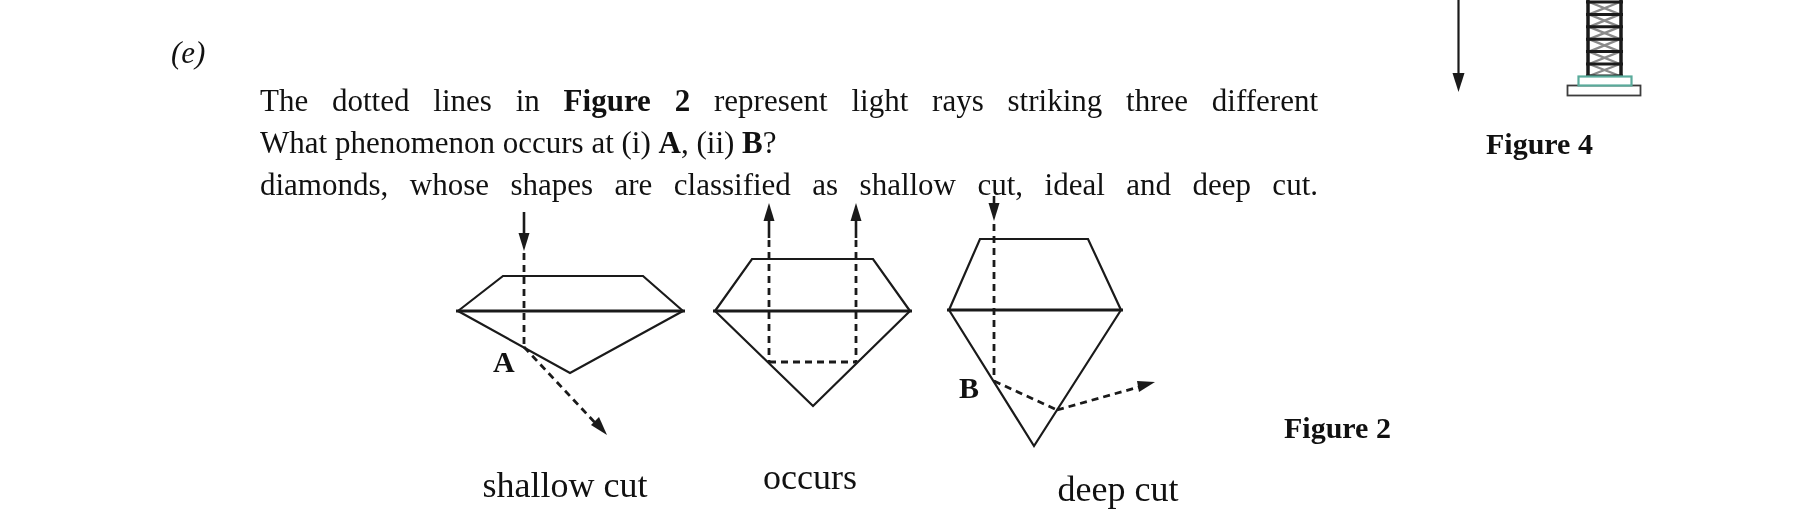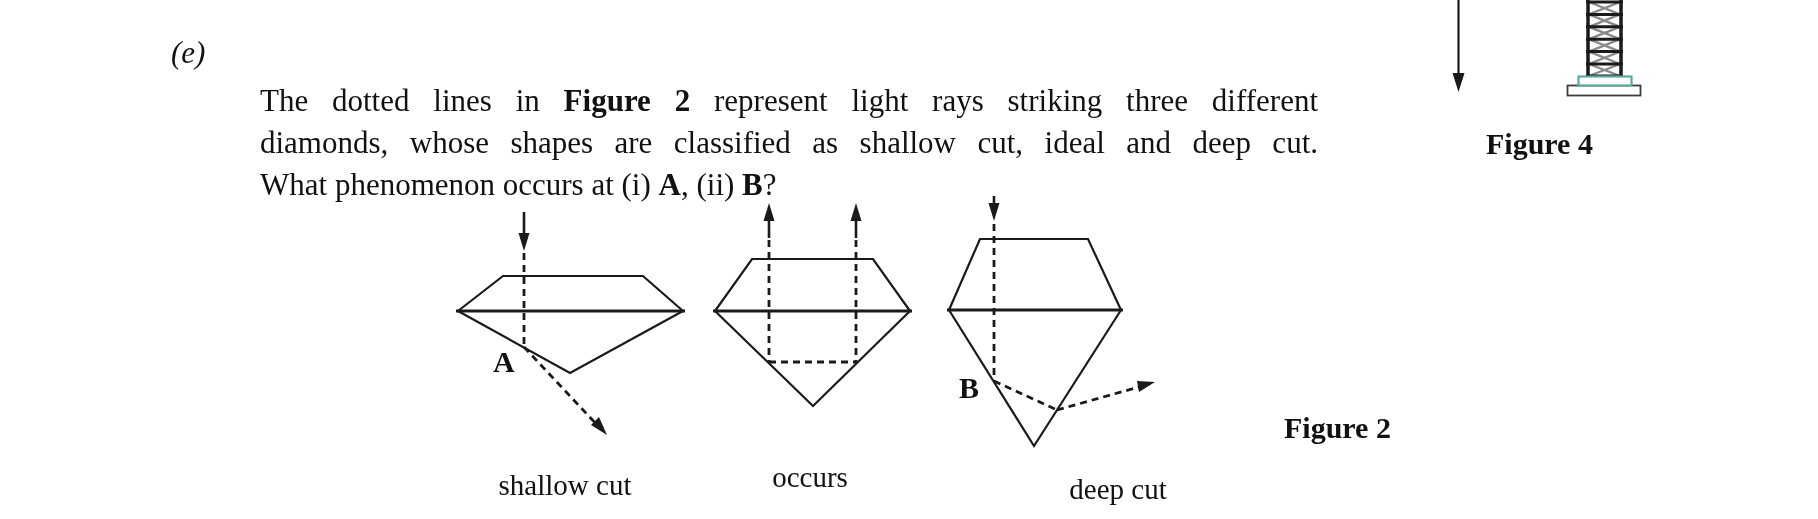--- a/index.html
+++ b/index.html
@@ -27,21 +27,21 @@
   .q-line.justified { text-align-last: justify; }
   .q-line b { font-weight: bold; }
   
   .point-label {
     font-size: 30px; font-weight: bold; line-height: 30px;
     white-space: nowrap;
   }
   #label-A { left: 493px; top: 347px; }
   #label-B { left: 959px; top: 373px; }
   .cut-caption {
-    font-size: 29px; line-height: 32px; white-space: nowrap;
+    font-size: 36px; line-height: 32px; white-space: nowrap;
     transform: translateX(-50%);
   }
   #caption-shallow { left: 565px; top: 469px; }
   #caption-ideal   { left: 810px; top: 461px; }
   #caption-deep    { left: 1118px; top: 473px; }
   .fig-caption {
     font-size: 30px; font-weight: bold; line-height: 36px; white-space: nowrap;
   }
   #figure2-caption { left: 1284px; top: 410px; }
   #figure1-caption { left: 1486px; top: 126px; }
@@ -143,22 +143,22 @@
   </svg>
 
   <div id="clipped-label-wrap" class="abs">
     <span>50 m</span>
   </div>
 
   <div id="item-label" class="abs">(e)</div>
 
   <div id="question-block" class="abs">
     <div class="q-line justified"><span>The dotted lines in </span><b>Figure 2</b><span> represent light rays striking three different</span></div>
+    <div class="q-line"><span>What phenomenon occurs at (i) </span><b>A</b><span>, (ii) </span><b>B</b><span>?</span></div>
     <div class="q-line justified"><span>diamonds, whose shapes are classified as shallow cut, ideal and deep cut.</span></div>
-    <div class="q-line"><span>What phenomenon occurs at (i) </span><b>A</b><span>, (ii) </span><b>B</b><span>?</span></div>
   </div>
 
   <div id="label-A" class="abs point-label">A</div>
   <div id="label-B" class="abs point-label">B</div>
 
   <div id="caption-shallow" class="abs cut-caption">shallow cut</div>
   <div id="caption-ideal" class="abs cut-caption">occurs</div>
   <div id="caption-deep" class="abs cut-caption">deep cut</div>
 
   <div id="figure2-caption" class="abs fig-caption">Figure 2</div>

